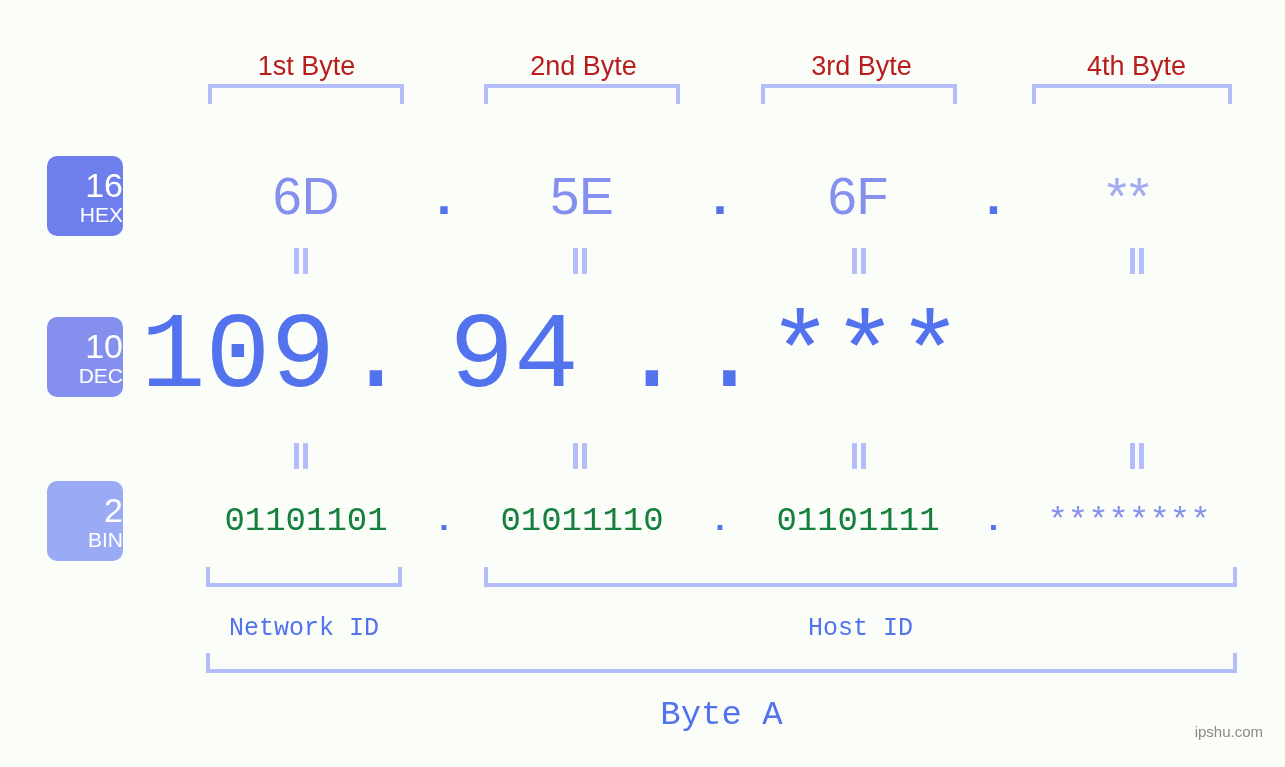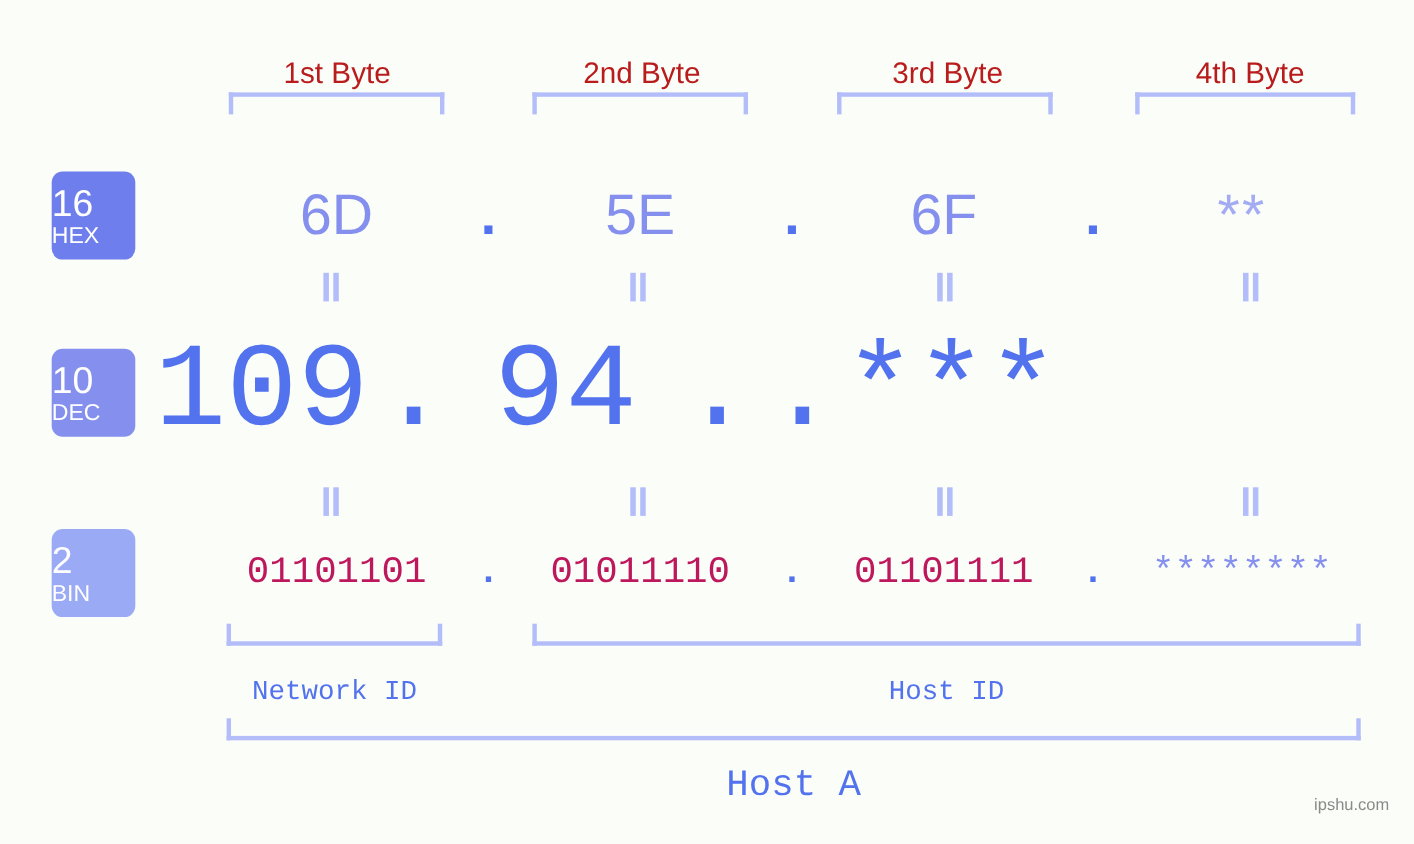--- a/index.html
+++ b/index.html
@@ -51,21 +51,21 @@
 
   
   .badge {
     position: absolute;
     left: 47px;
     width: 76px;
     height: 80px;
     border-radius: 10px;
     display: flex;
     flex-direction: column;
-    align-items: flex-start;
+    align-items: flex-end;
     justify-content: center;
     color: #ffffff;
     line-height: 1;
   }
   .badge .num {
     font-family: "Liberation Sans", sans-serif;
     font-size: 34px;
     font-weight: 400;
     letter-spacing: 0px;
   }
@@ -124,21 +124,21 @@
     font-size: 108px;
     color: #5272ee;
     line-height: 135px;
   }
 
   
   .row-bin { top: 490px; height: 62px; }
   .row-bin .cell {
     font-family: "Liberation Mono", "DejaVu Sans Mono", monospace;
     font-size: 34px;
-    color: #be185d;
+    color: #15803d;
     line-height: 62px;
   }
   .row-bin .cell.masked { color: #8590ee; }
   .row-bin .dot {
     font-family: "Liberation Mono", "DejaVu Sans Mono", monospace;
     font-size: 34px;
     color: #5272ee;
     line-height: 62px;
     font-weight: 700;
   }
@@ -284,17 +284,17 @@
     <div class="cell masked" style="width:196px;">********</div>
   </div>
 
   <div class="bracket bracket-up" style="left:206px; width:196px; top:567px;"></div>
   <div class="bracket bracket-up" style="left:484px; width:753px; top:567px;"></div>
 
   <div class="id-label" style="left:206px; width:196px; top:614px;">Network ID</div>
   <div class="id-label" style="left:484px; width:753px; top:614px;">Host ID</div>
 
   <div class="bracket bracket-up" style="left:206px; width:1031px; top:653px;"></div>
-  <div class="class-label" style="left:206px; width:1031px; top:696px;">Host A</div>
+  <div class="class-label" style="left:206px; width:1031px; top:696px;">Byte A</div>
 
   <div class="watermark">ipshu.com</div>
 
 </div>
 
 </body></html>

